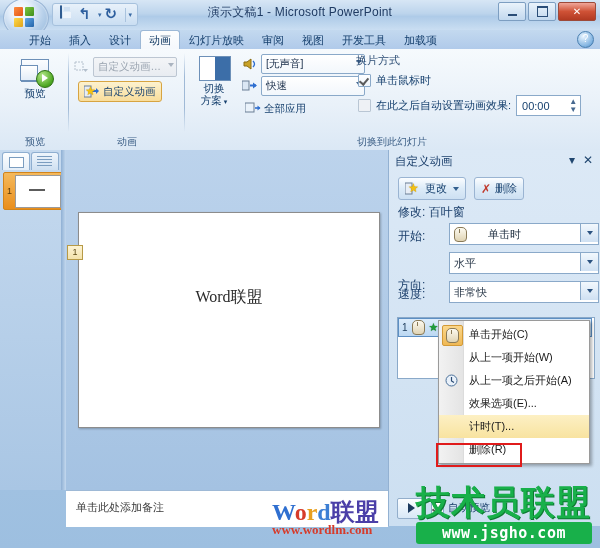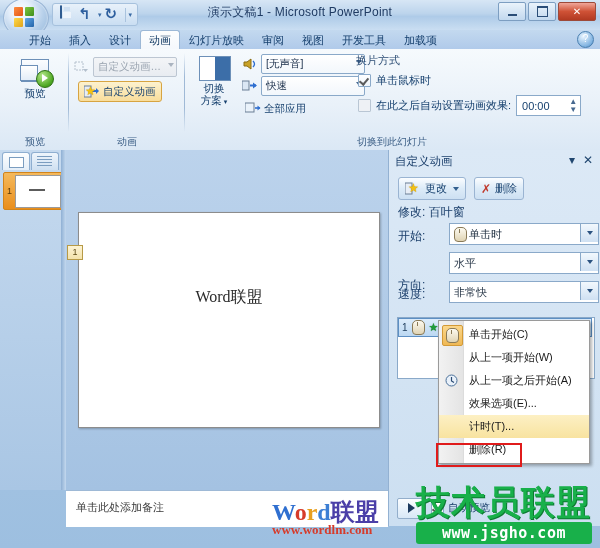--- a/index.html
+++ b/index.html
@@ -446,21 +446,21 @@
           <span style="color:#c0392b;font-weight:bold;font-size:12px;">✗</span>
           <span>删除</span>
         </div>
       </div>
 
       <div class="pl" style="left:9px;top:33px;">修改: 百叶窗</div>
 
       <div class="pl" style="left:9px;top:57px;">开始:</div>
       <div class="pcombo" style="left:60px;top:52px;width:144px;">
         <span class="mouseico"></span>
-        <span style="margin-left:2px;">单击时</span>
+        <span style="margin-left:21px;">单击时</span>
         <span class="dd"></span>
       </div>
 
       <div class="pl" style="left:9px;top:86px;margin-top:20px;">方向:</div>
       <div class="pcombo" style="left:60px;top:81px;width:144px;">
         <span>水平</span>
         <span class="dd"></span>
       </div>
 
       <div class="pl" style="left:9px;top:115px;">速度:</div>

